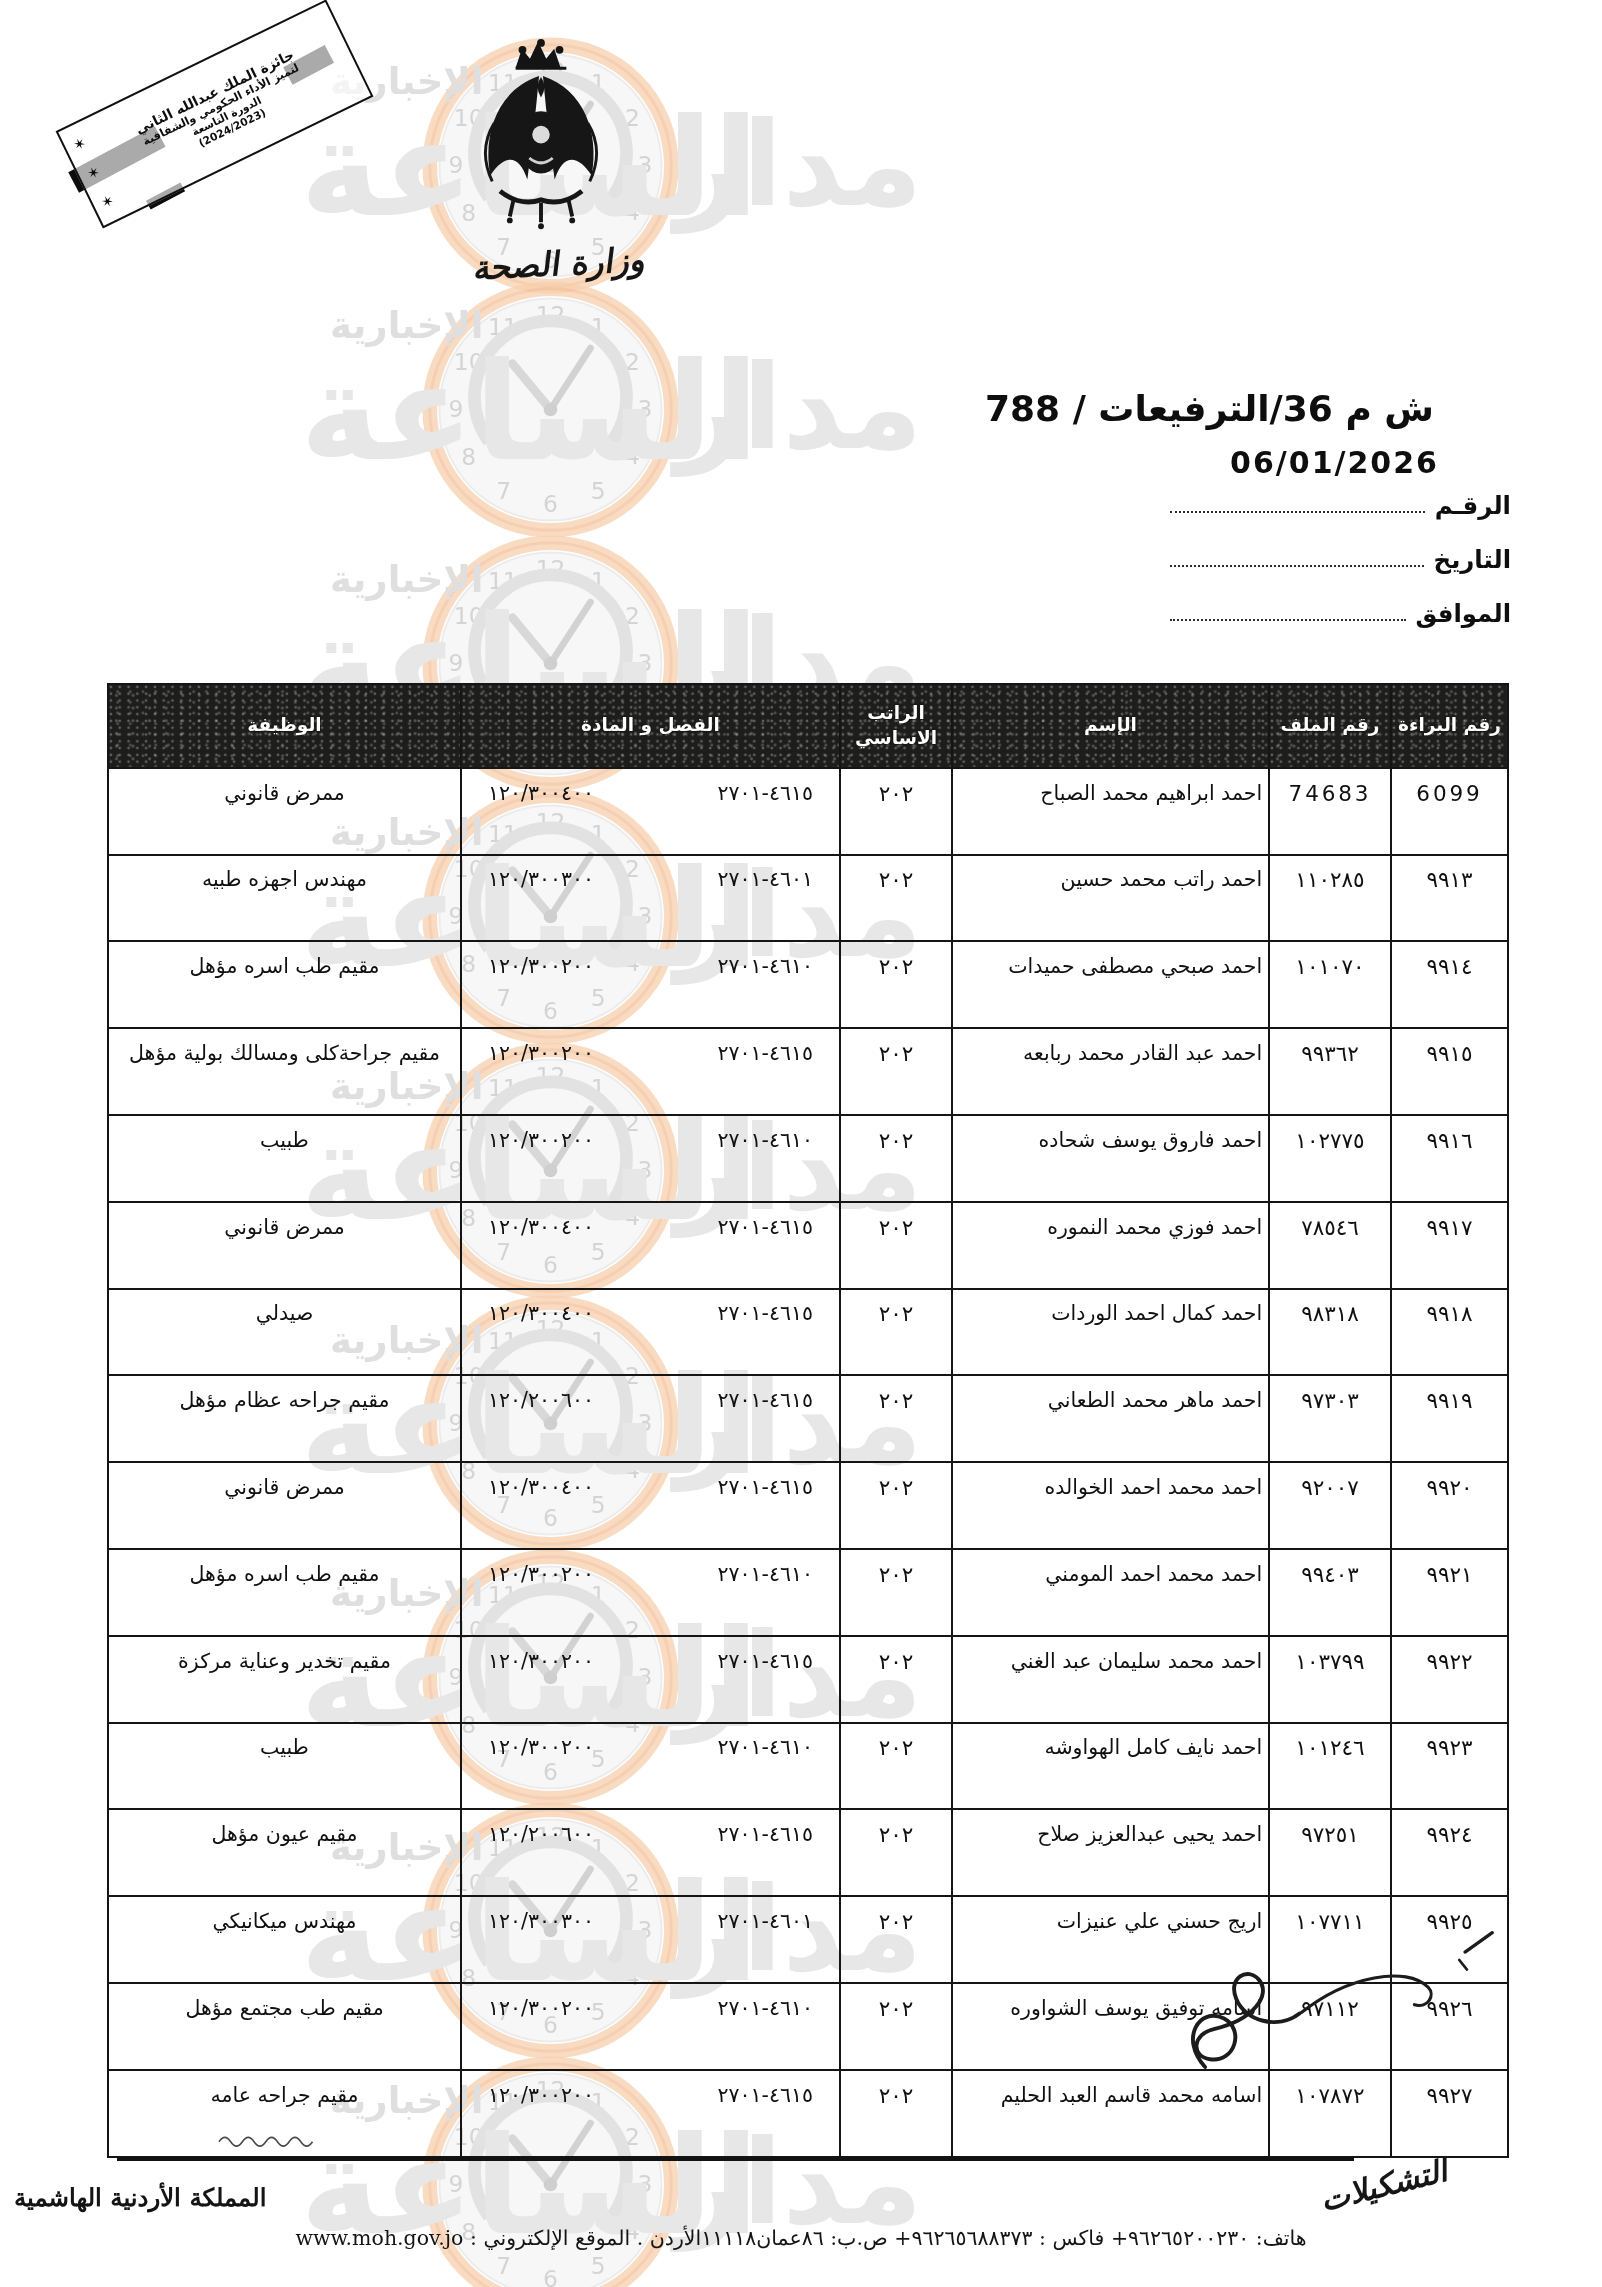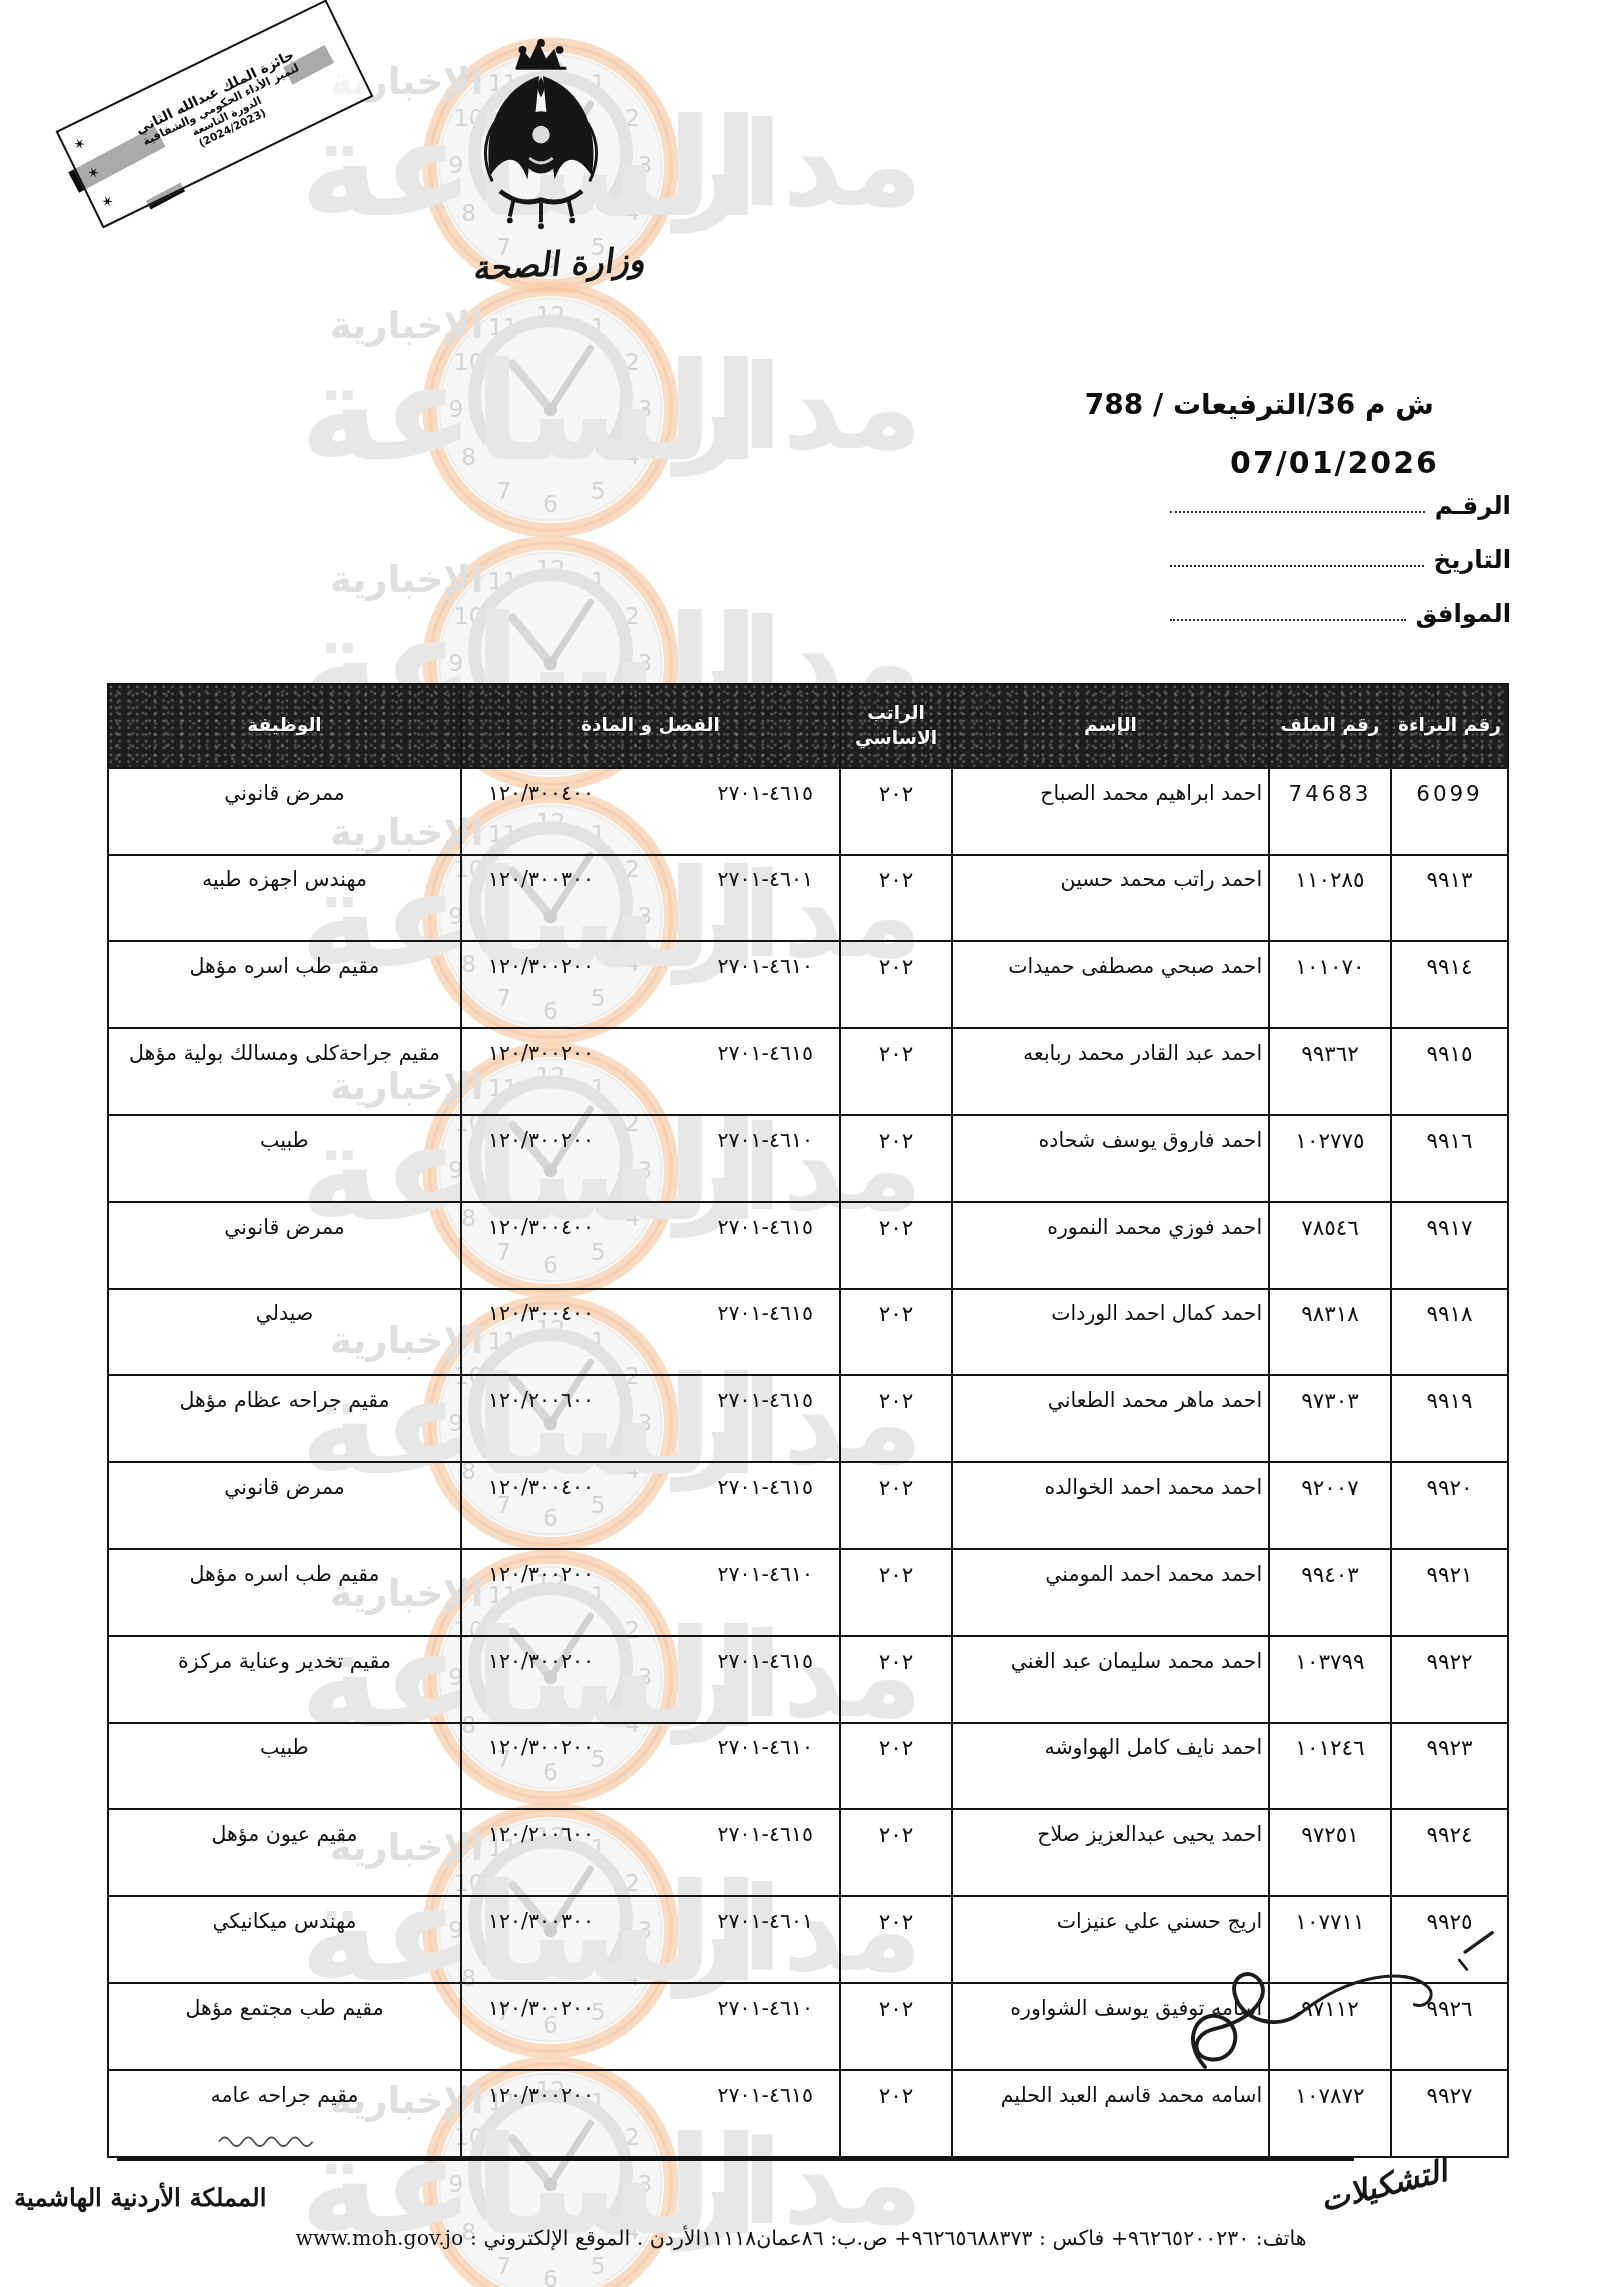--- a/index.html
+++ b/index.html
@@ -34,21 +34,21 @@
   .blob3{left:146px;top:191px;width:39px;height:9.8px;}
   
   .emblem{position:absolute;left:463px;top:33px;}
   .ministry-name{
     position:absolute;left:456px;top:244px;width:209px;text-align:center;
     font-family:"DejaVu Serif",serif;font-weight:bold;font-size:33px;
     transform:rotate(-3deg) skewX(-10deg);direction:rtl;color:#151515;
   }
   
   .ref-line{position:absolute;left:1112px;top:388px;width:322px;text-align:center;direction:rtl;
-    font-size:28px;font-weight:bold;color:#0e0e0e;white-space:nowrap;}
+    font-size:36px;font-weight:bold;color:#0e0e0e;white-space:nowrap;}
   .date-line{position:absolute;left:1227px;top:445px;width:215px;text-align:center;direction:ltr;
     font-size:30px;font-weight:bold;letter-spacing:2px;color:#0e0e0e;}
   .reg-fields{position:absolute;left:1170px;top:466px;width:341px;direction:rtl;}
   .reg-row{display:flex;align-items:flex-end;gap:9.8px;height:54px;}
   .reg-label{font-size:24.4px;font-weight:bold;color:#0e0e0e;white-space:nowrap;text-align:center;}
   .reg-dots{flex:1;border-bottom:2.9px dotted #2b2b2b;margin-bottom:6.8px;height:0;}
   
   table.main{
     position:absolute;left:107px;top:683px;width:1400px;direction:rtl;
     border-collapse:collapse;table-layout:fixed;
@@ -349,21 +349,21 @@
         <path d="M38,162 q20,16 42,9 q22,7 42,-9" stroke="#161616" stroke-width="5" fill="none"></path>
         <path d="M52,170 l-4,18 M80,174 l0,20 M108,170 l4,18" stroke="#161616" stroke-width="4"></path>
         <circle cx="48" cy="192" r="3" fill="#161616"></circle>
           <circle cx="80" cy="198" r="3" fill="#161616"></circle>
           <circle cx="112" cy="192" r="3" fill="#161616"></circle>
       </svg>
     </div>
     <div class="ministry-name">وزارة الصحة</div>
 
     <div class="ref-line">ش م 36/الترفيعات / 788</div>
-    <div class="date-line">07/01/2026</div>
+    <div class="date-line">06/01/2026</div>
     <div class="reg-fields">
       <div class="reg-row">
         <span class="reg-label">الرقـم</span>
         <span class="reg-dots"></span>
       </div>
       <div class="reg-row">
         <span class="reg-label">التاريخ</span>
         <span class="reg-dots"></span>
       </div>
       <div class="reg-row">

